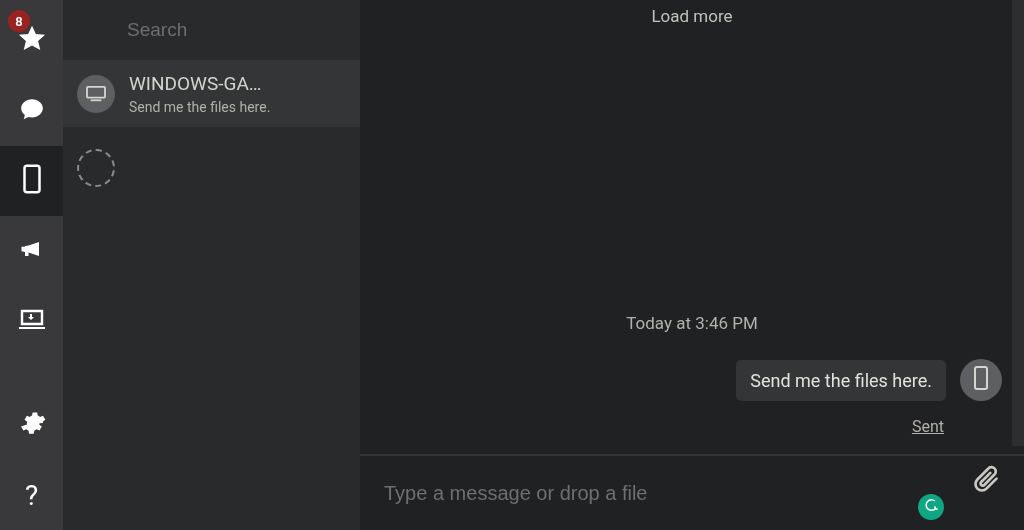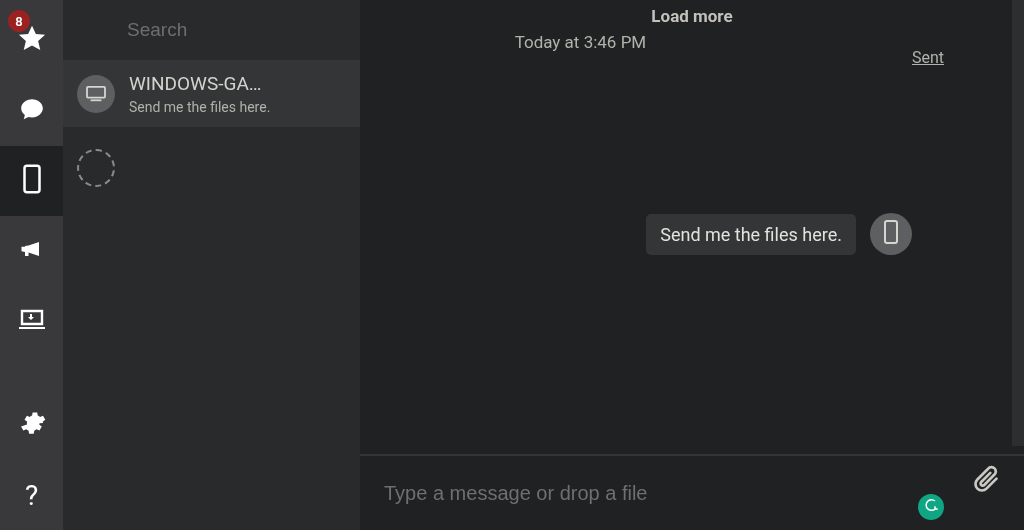--- a/index.html
+++ b/index.html
@@ -28,22 +28,22 @@
   .dev-item .meta { display: flex; flex-direction: column; overflow: hidden; }
   .dev-item .name { font-size: 19px; color: #d5d3cd; white-space: nowrap; overflow: hidden; text-overflow: ellipsis; }
   .dev-item .preview { font-size: 14px; color: #b2b0aa; margin-top: 4px; }
 
   .add-dev { display: flex; align-items: center; gap: 14px; padding: 22px 14px; cursor: pointer; }
   .add-dev .circle { width: 38px; height: 38px; border-radius: 50%; border: 2px dashed #8b8b8b; flex: 0 0 auto; }
   .add-dev .label { font-size: 19px; color: #d5d3cd; }
 
   
   .main { flex: 1; display: flex; flex-direction: column; background: #1f2123; position: relative; min-width: 0; }
-  .load-more { text-align: center; color: #c2c1bb; font-weight: 700; font-size: 17px; padding: 6px 0; cursor: pointer; }
-  .chat { flex: 1; display: flex; justify-content: flex-end; padding: 0 22px 18px 22px; min-height: 0; }
+  .load-more { text-align: center; color: #c2c1bb; font-weight: 400; font-size: 17px; padding: 6px 0; cursor: pointer; }
+  .chat { flex: 1; display: flex; flex-direction: column; justify-content: flex-end; padding: 0 22px 18px 22px; min-height: 0; }
   .timestamp { text-align: center; color: #b3b1ab; font-size: 17px; margin-bottom: 26px; }
   .msg-row { display: flex; justify-content: flex-end; align-items: center; gap: 14px; }
   .bubble { background: #333537; color: #e4e2dc; font-size: 18px; padding: 10px 14px; border-radius: 5px; }
   .self-avatar { width: 42px; height: 42px; border-radius: 50%; background: #5d5f60; display: flex; align-items: center; justify-content: center; }
   .self-avatar svg { fill: #d6d5d0; }
   .status { text-align: right; color: #b3b1ab; font-size: 16px; padding-right: 58px; margin-top: 16px; text-decoration: underline; }
 
   .composer { height: 76px; border-top: 2px solid #343537; display: flex; align-items: center; padding: 0 24px; position: relative; }
   .composer input { flex: 1; background: transparent; border: none; outline: none; font-size: 20px; color: #c9c8c2; }
   .composer input::placeholder { color: #6f6f6f; }

